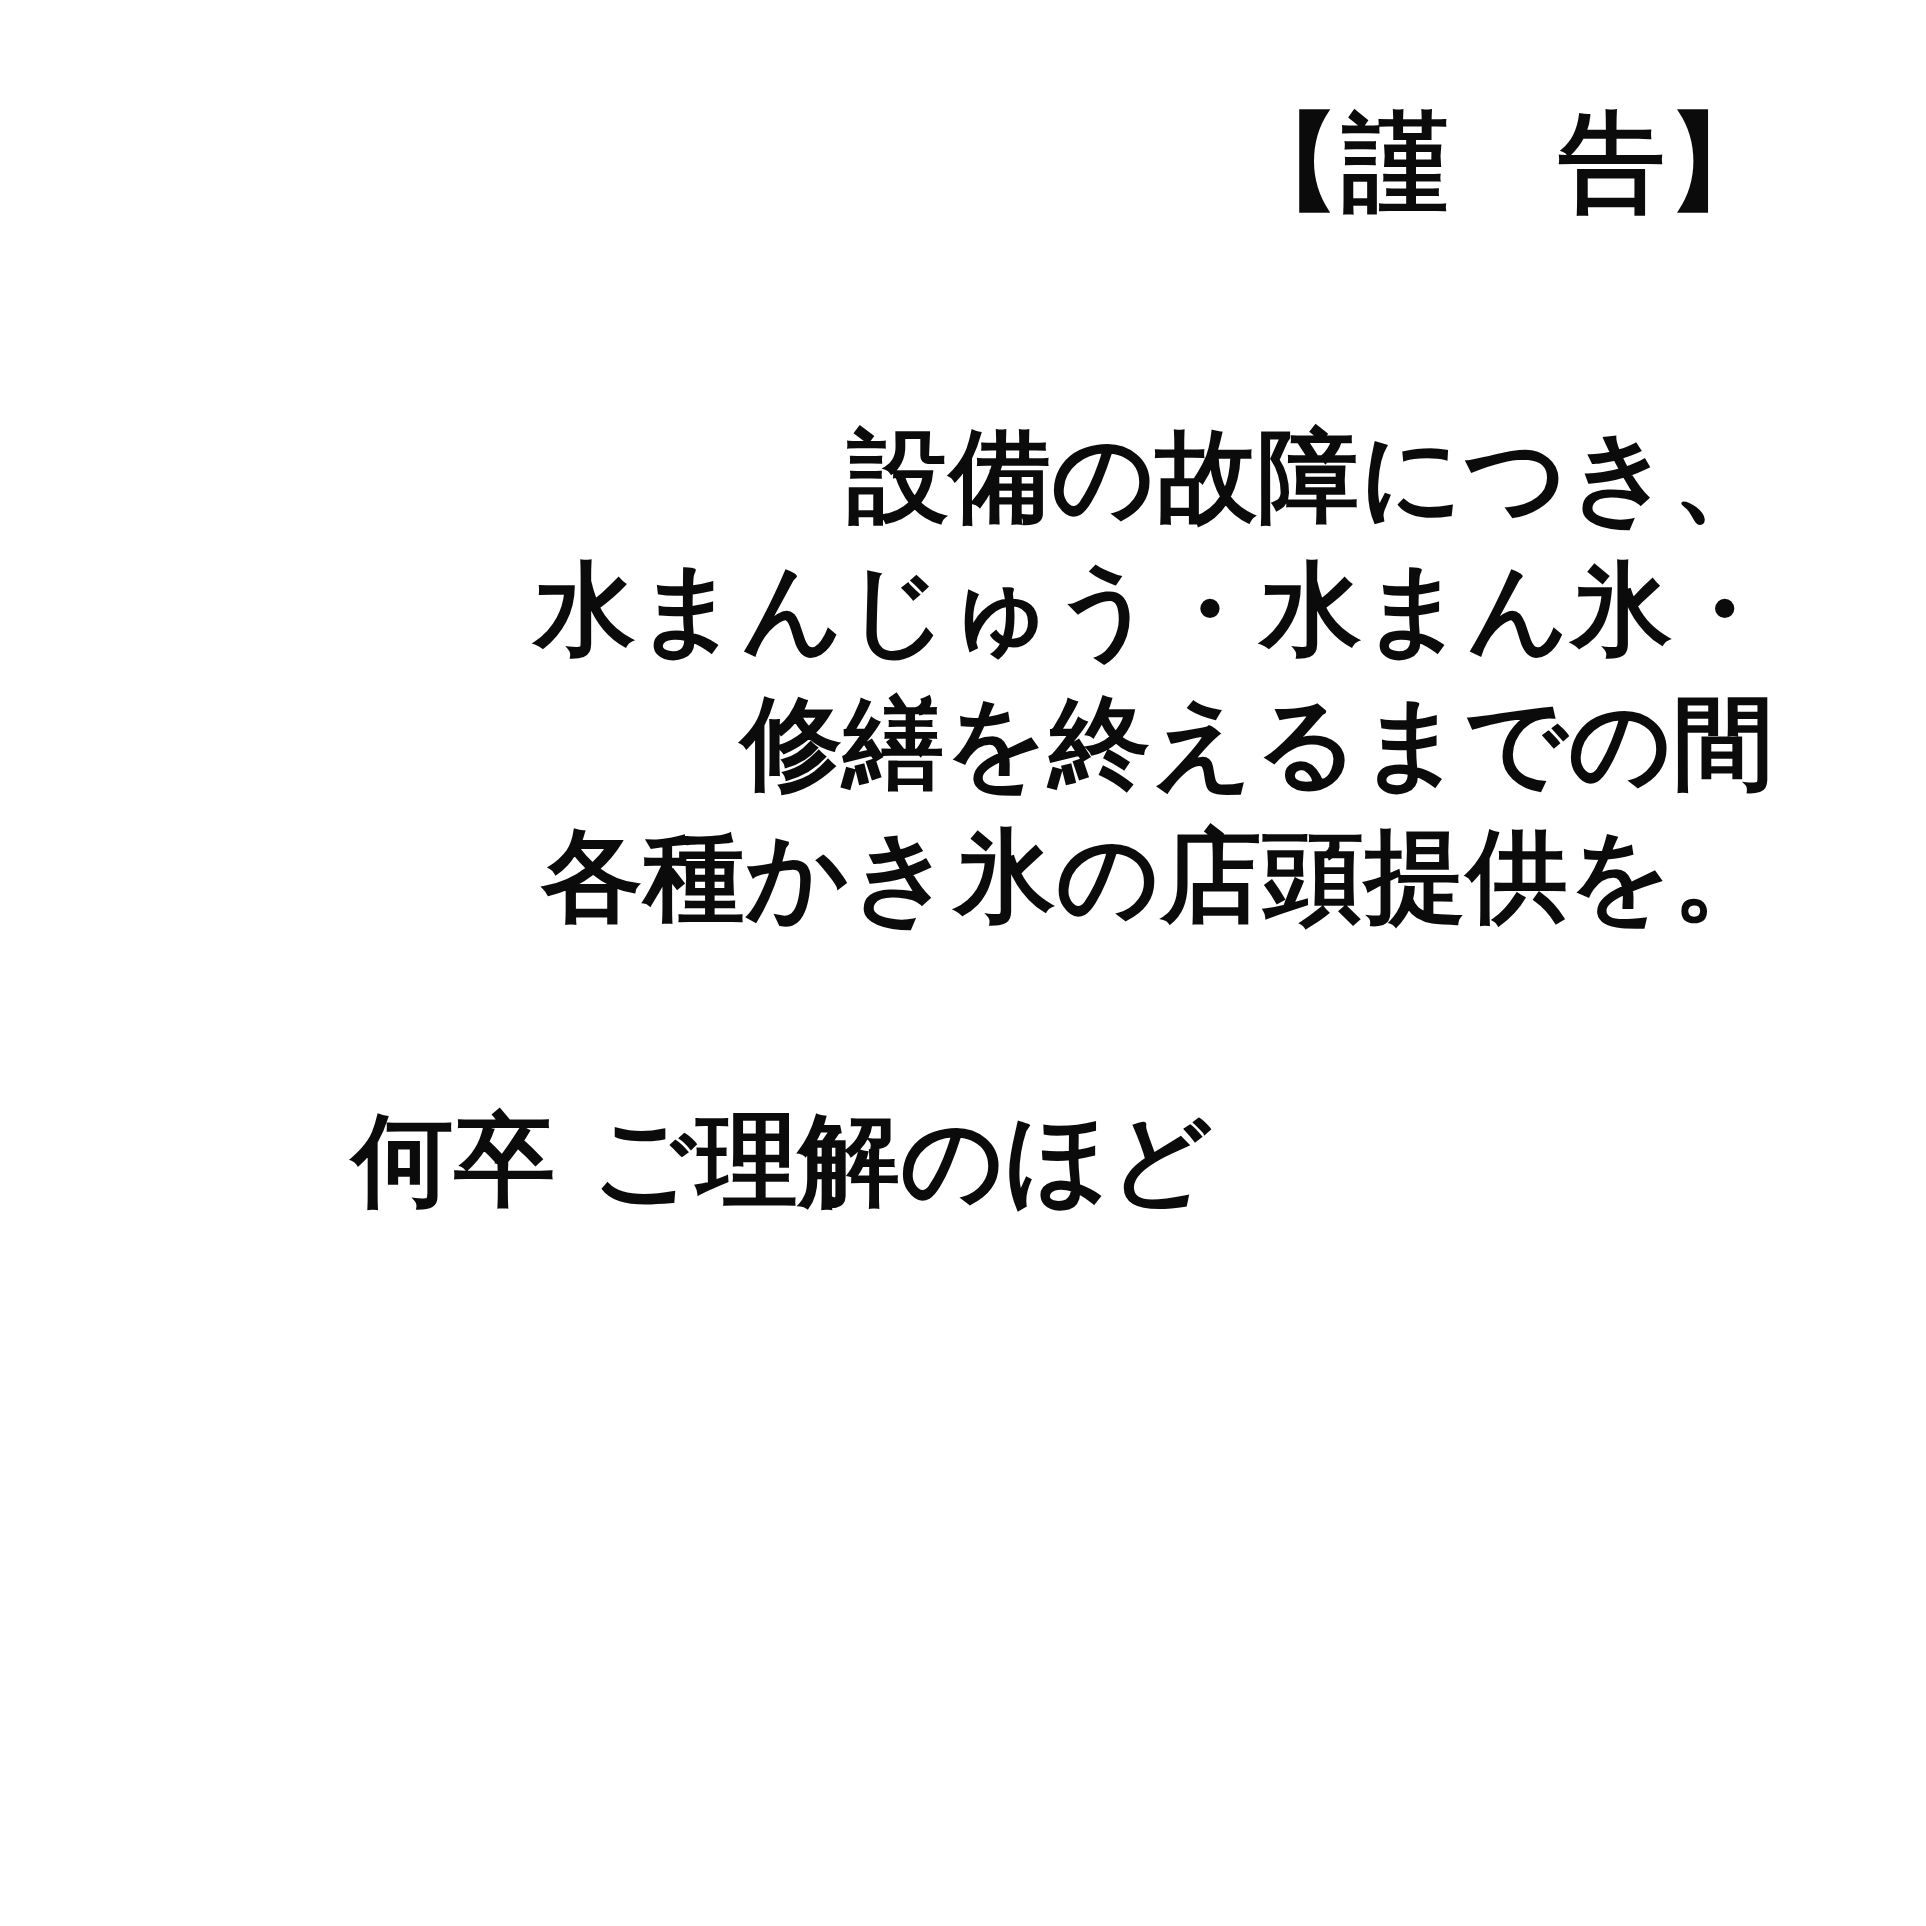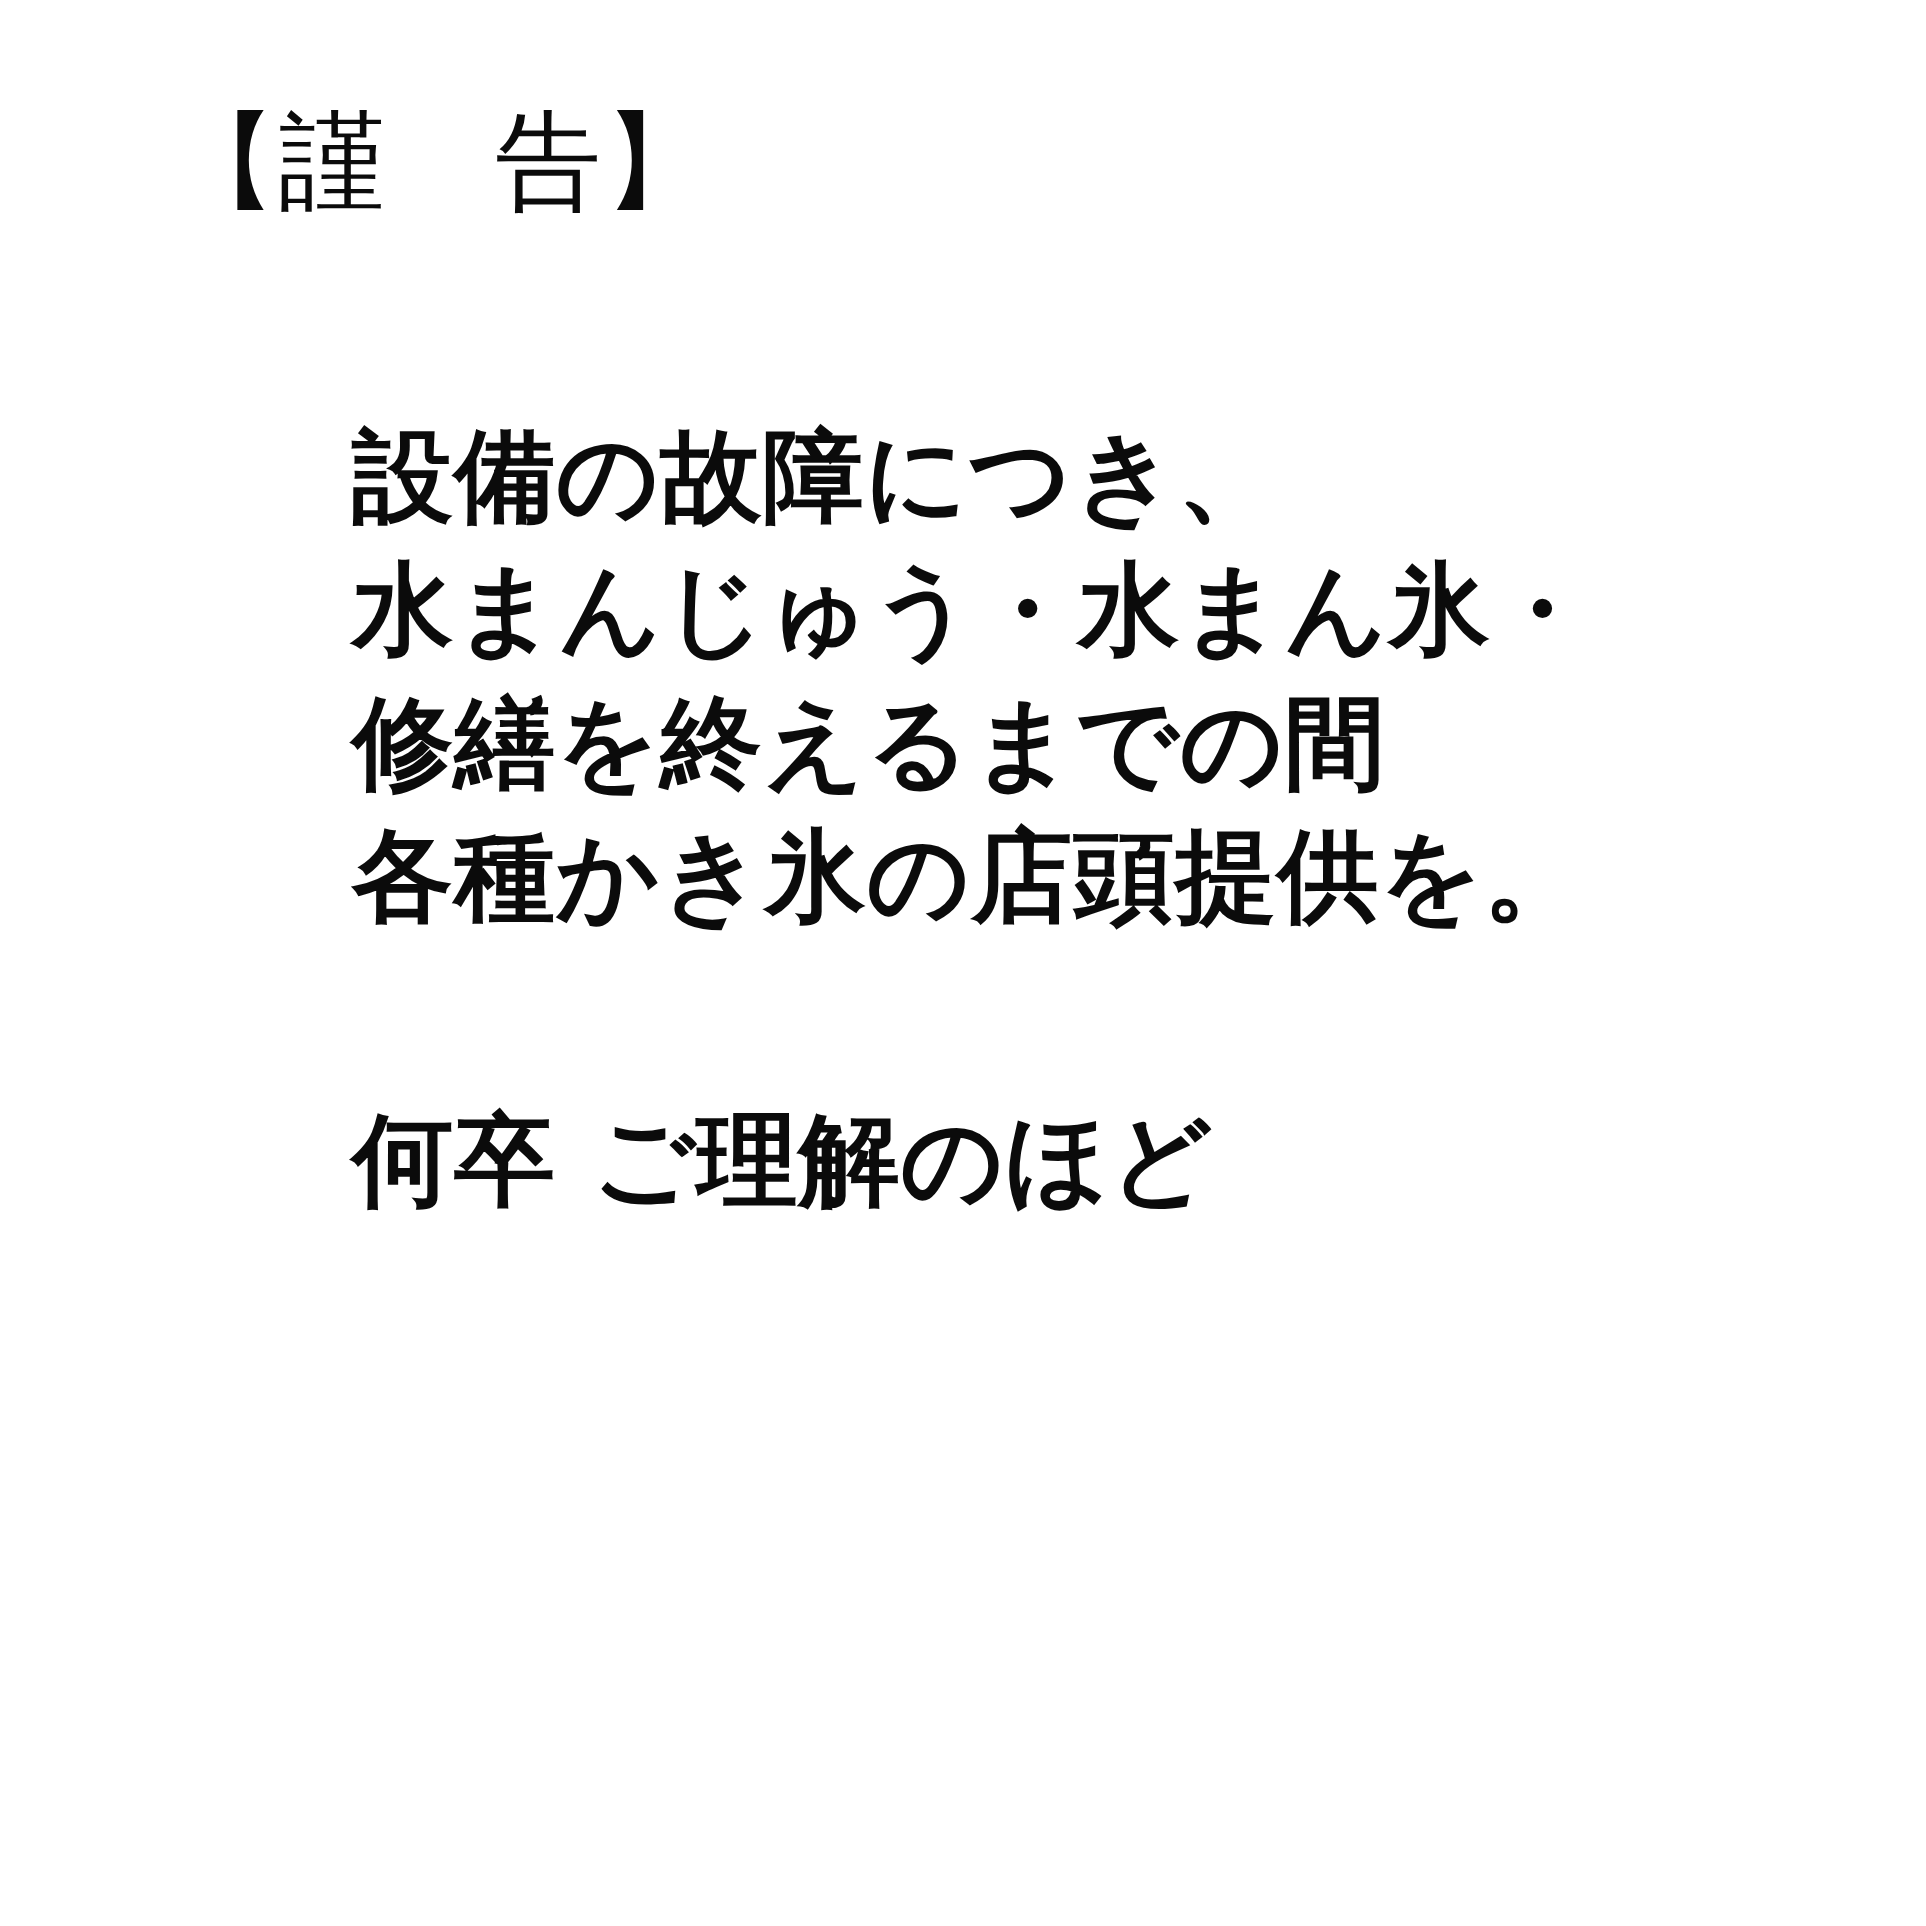--- a/index.html
+++ b/index.html
@@ -16,39 +16,40 @@
     color: #0b0b0b;
   }
   .notice {
     box-sizing: border-box;
     width: 1926px;
     height: 1926px;
     padding: 101px 151px 0 151px;
     display: block;
   }
   .notice-title {
-    text-align: left;
+    text-align: right;
     font-size: 106px;
     line-height: 1.15;
     letter-spacing: 0.02em;
-    font-weight: 400;
+    font-weight: 700;
     margin: 0 0 0 0;
     padding-left: 20px;
   }
   .body-block {
     margin-top: 186px;
     padding-left: 201px;
   }
   .body-line {
     font-size: 101px;
     line-height: 1.32;
     letter-spacing: 0.01em;
     font-weight: 600;
     white-space: pre;
     margin: 0;
+    text-align: right;
   }
   .gap-block {
     height: 151px;
   }
   .closing-block {
     padding-left: 201px;
   }
   .closing-line {
     font-size: 101px;
     line-height: 1.32;

